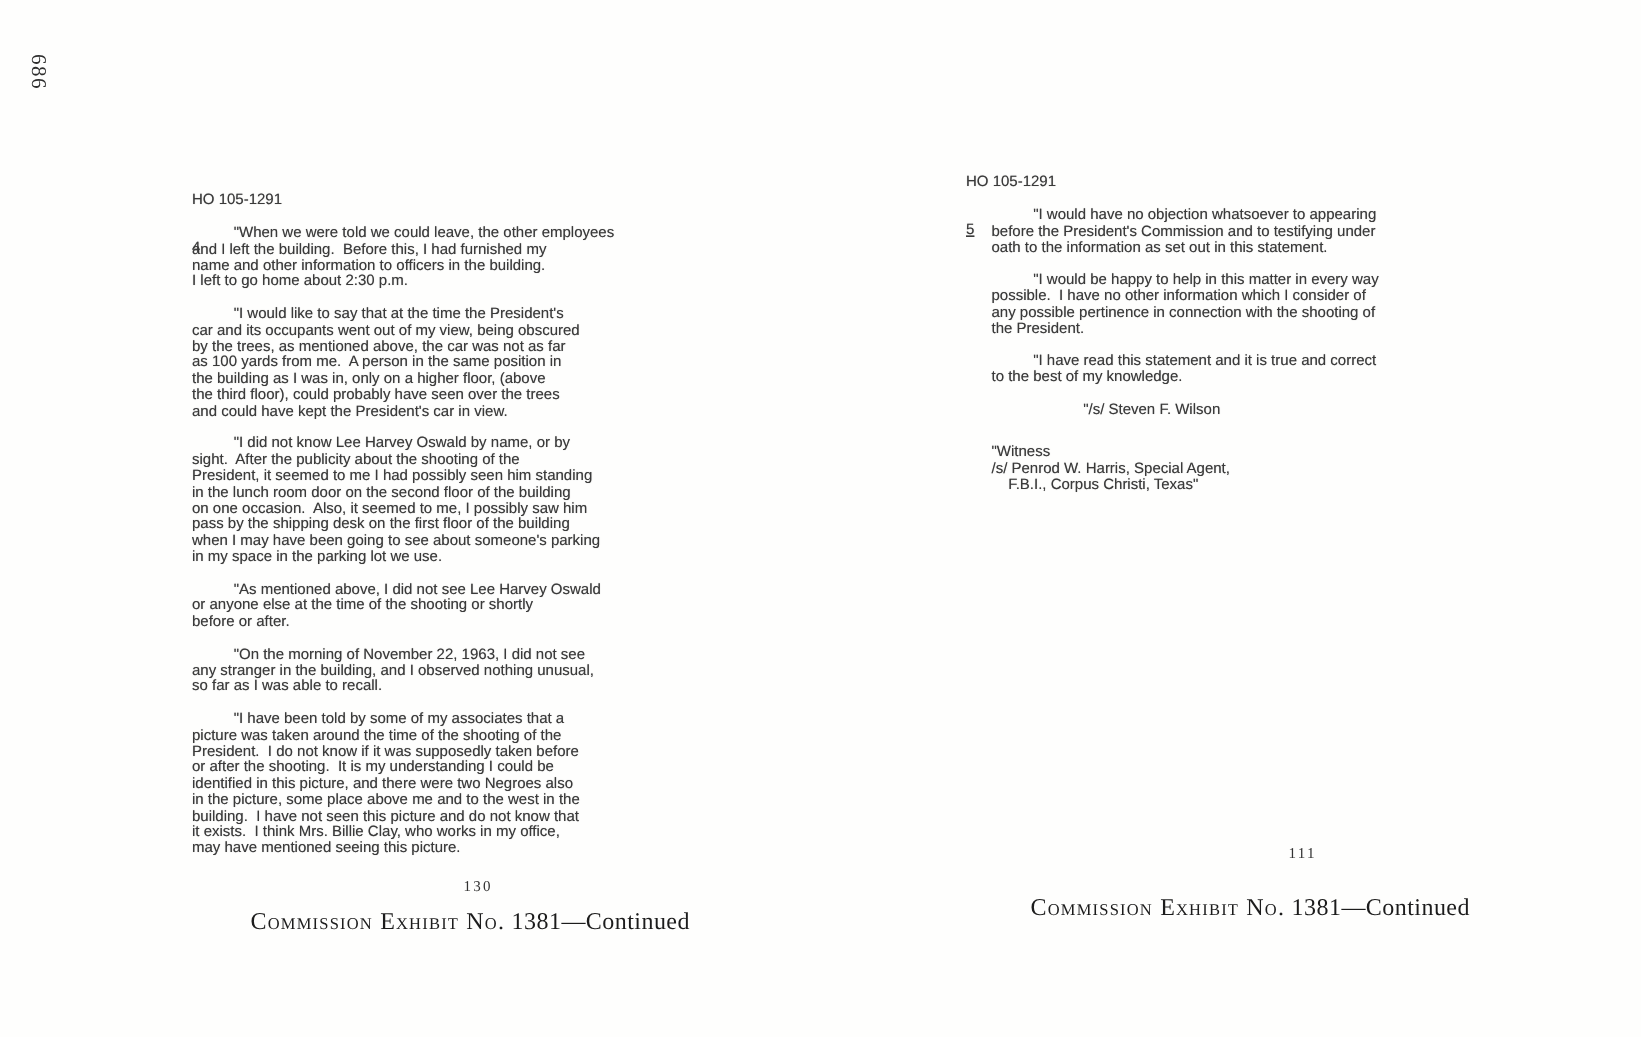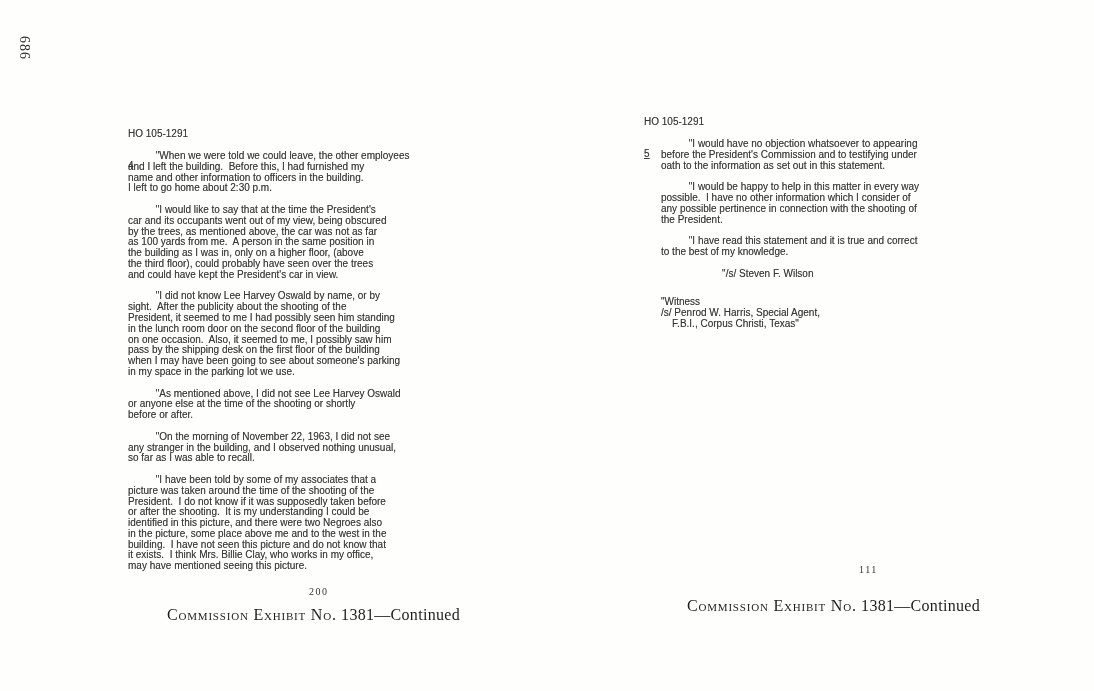--- a/index.html
+++ b/index.html
@@ -104,21 +104,21 @@
 picture was taken around the time of the shooting of the
 President.  I do not know if it was supposedly taken before
 or after the shooting.  It is my understanding I could be
 identified in this picture, and there were two Negroes also
 in the picture, some place above me and to the west in the
 building.  I have not seen this picture and do not know that
 it exists.  I think Mrs. Billie Clay, who works in my office,
 may have mentioned seeing this picture.</p>
   </div>
 
-  <div class="folio folio-left">200</div>
+  <div class="folio folio-left">130</div>
 
   <div class="caption caption-left">
     <span class="sc">Commission Exhibit No.</span><span> 1381—Continued</span>
   </div>
 
   <div class="doc-header hdr-right type">
     <div>HO 105-1291</div>
     <div class="hdr-num">5</div>
   </div>
 

